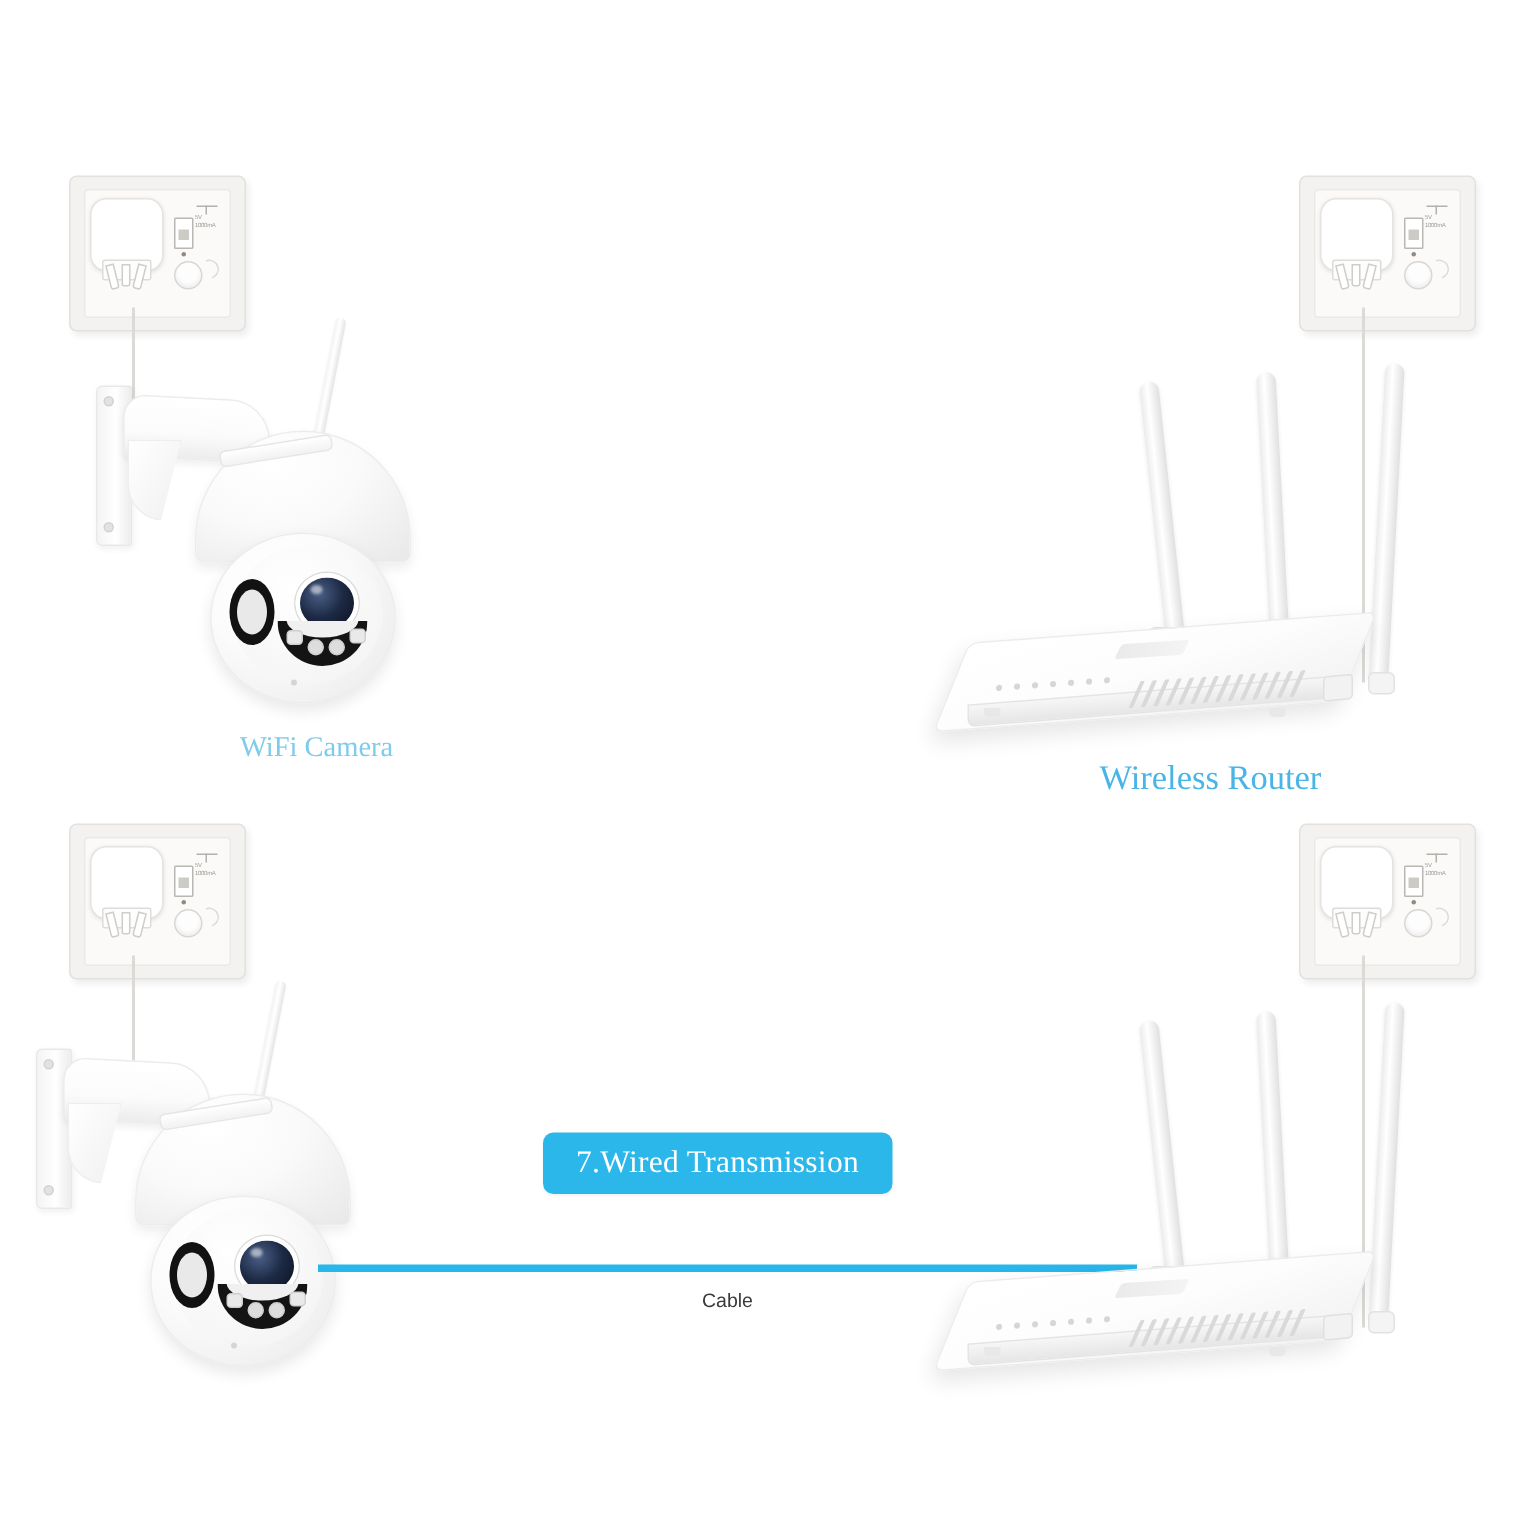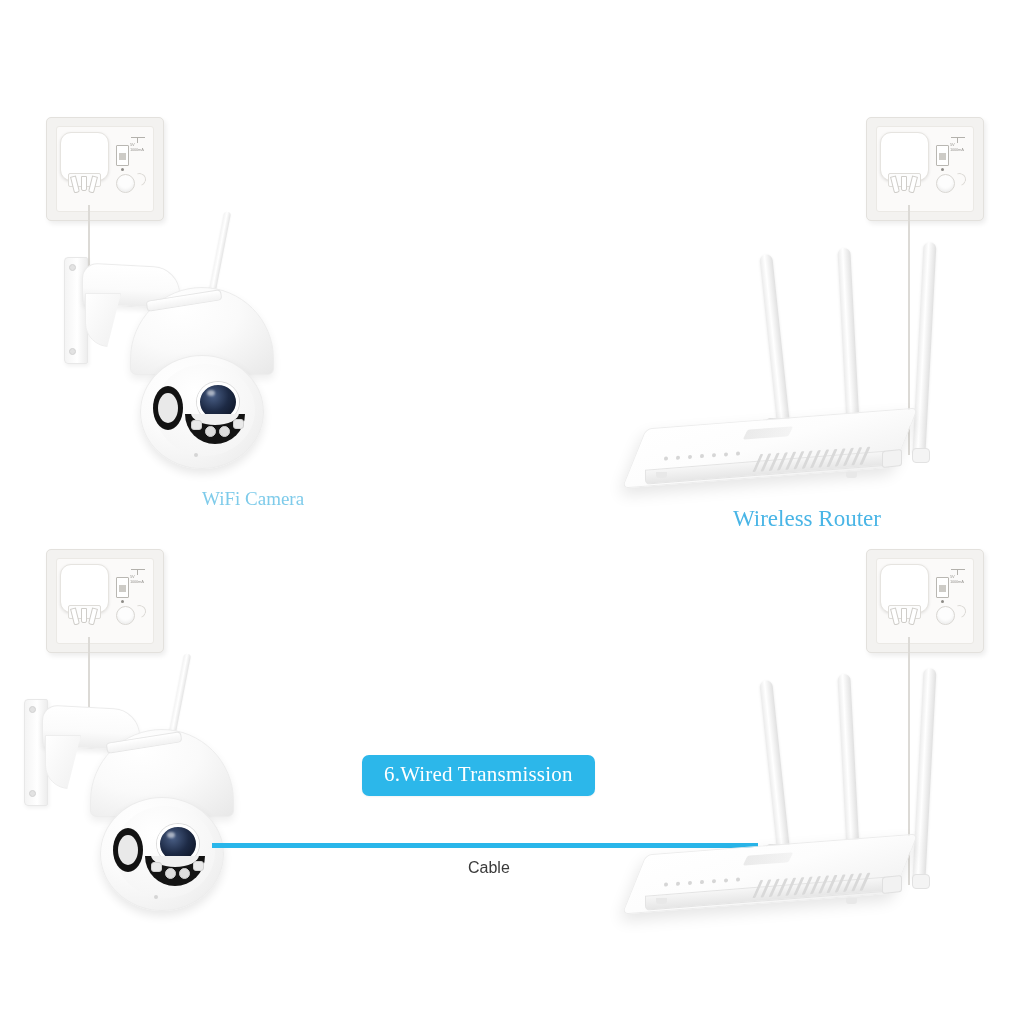--- a/index.html
+++ b/index.html
@@ -46,23 +46,23 @@
   .badge-1 { left: 402px; top: 343px; }
   .badge-2 { left: 362px; top: 755px; }
 
   
   .caption {
     position: absolute;
     font-family: "Liberation Serif", serif;
     white-space: nowrap;
     line-height: 1;
   }
-  .cap-cam1   { left: 160px; top: 489px; font-size: 19px; color: #7ecbea; margin-left: 42px; }
+  .cap-cam1   { left: 160px; top: 489px; font-size: 19px; color: #7ecbea; }
   .cap-rtr1   { left: 733px; top: 507px; font-size: 23px; color: #49b5e6; }
-  .cap-cable  { left: 468px; top: 860px; font-size: 16px; color: #3a3a3a;
+  .cap-cable  { left: 468px; top: 860px; font-size: 13px; color: #3a3a3a;
                 font-family: "Liberation Sans", sans-serif; }
 
   
   .cable-line {
     position: absolute;
     left: 212px;
     top: 843px;
     width: 546px;
     height: 5px;
     background: #29b6ea;
@@ -586,21 +586,21 @@
         <div class="lens"></div>
         <div class="led-band"></div>
         <div class="led sq" style="left:50px; top:64px;"></div>
         <div class="led rd" style="left:64px; top:70px;"></div>
         <div class="led rd" style="left:78px; top:70px;"></div>
         <div class="led sq" style="left:92px; top:63px;"></div>
       </div>
       <div class="cam-bottom-screw"></div>
     </div>
 
-    <div class="badge badge-2" style="top:243px; left:362px;">6.Wired Transmission</div>
+    <div class="badge badge-2" style="top:243px; left:362px;">7.Wired Transmission</div>
 
     <div class="cable-line" style="top:331px;"></div>
     <div class="caption cap-cable" style="top:348px;">Cable</div>
 
     <div class="socket" style="left:866px; top:37px;">
       <div class="socket-inner"></div>
       <div class="adapter"></div>
       <div class="adapter-base"></div>
       <div class="adapter-prongs">
         <div class="prong l"></div>

